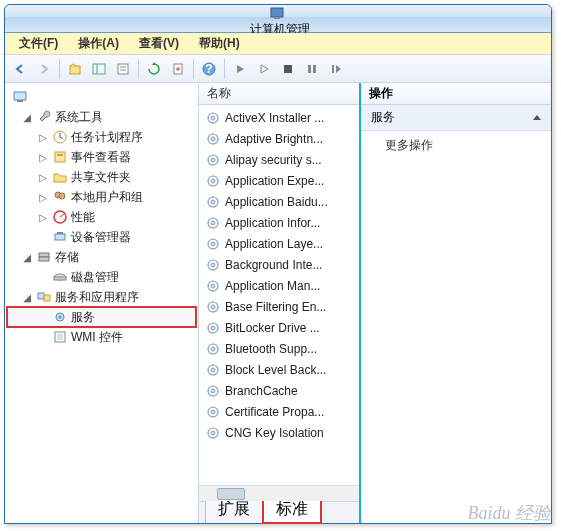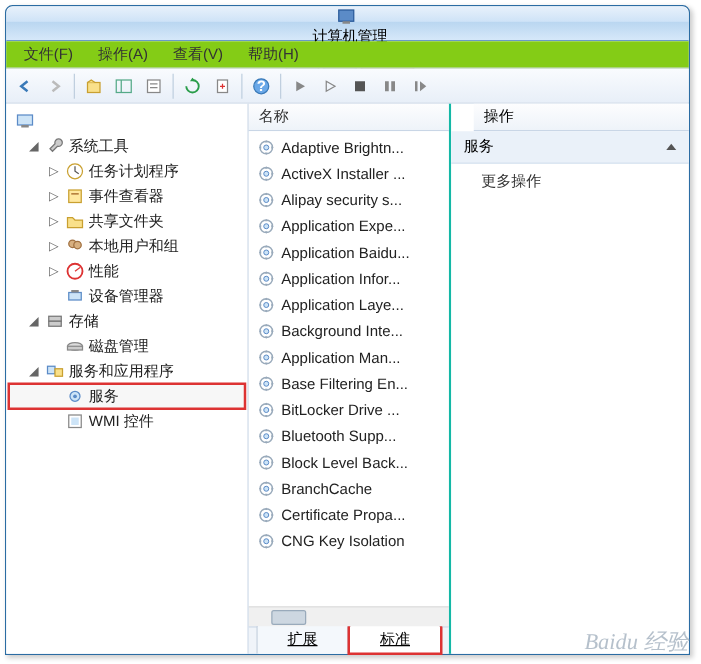--- a/index.html
+++ b/index.html
@@ -7,21 +7,21 @@
 
 .window { width: 548px; height: 520px; margin: 4px; border: 1px solid #2b6ca3; border-radius: 6px 6px 0 0; background: #fff; display: flex; flex-direction: column; box-shadow: 2px 2px 4px rgba(0,0,0,0.2); }
 
 .titlebar { height: 28px; background: linear-gradient(#e8f1fb, #cfe3f7 45%, #b9d6f0 46%, #d6e8f9); border-radius: 6px 6px 0 0; display: flex; align-items: center; padding: 0 4px 0 8px; border-bottom: 1px solid #6a99c8; flex-direction: column; }
 .titlebar .icon { margin-right: 6px; }
 .titlebar .title { flex: 1; color: #000; }
 .titlebar .winbtns { display: flex; gap: 2px; }
 .winbtn { width: 28px; height: 18px; border: 1px solid #6a90b5; border-radius: 3px; background: linear-gradient(#eaf3fc, #cde2f6); display: flex; align-items: center; justify-content: center; font-size: 10px; color: #2b4c6f; }
 .winbtn.close { background: linear-gradient(#f0a0a0, #d54b3d 45%, #c33 46%, #e86); border-color: #933; color: #fff; font-weight: bold; width: 44px; }
 
-.menubar { height: 22px; background: #84cc16; border-bottom: 1px solid #d0dae6; display: flex; align-items: center; padding: 0 6px; gap: 4px; }
+.menubar { height: 22px; background: #fef9c3; border-bottom: 1px solid #d0dae6; display: flex; align-items: center; padding: 0 6px; gap: 4px; font-weight: bold; }
 .menubar span { padding: 2px 8px; color: #333; }
 
 .toolbar { height: 28px; background: linear-gradient(#f9fbfe, #e8eff8); border-bottom: 1px solid #c9d6e6; display: flex; align-items: center; padding: 0 4px; gap: 2px; }
 .tbtn { width: 22px; height: 22px; border: 1px solid transparent; border-radius: 3px; display: flex; align-items: center; justify-content: center; }
 .tsep { width: 1px; height: 20px; background: #c0cfdf; margin: 0 2px; }
 
 .content { flex: 1; display: flex; min-height: 0; }
 
 .tree { width: 194px; border-right: 1px solid #c9d6e6; padding: 4px 2px; overflow: auto; background: #fff; }
 .tree-row { display: flex; align-items: center; height: 20px; padding-right: 4px; white-space: nowrap; color: #222; }
@@ -33,25 +33,25 @@
 .indent2 { padding-left: 30px; }
 
 .middle { flex: 1; display: flex; flex-direction: column; border-right: 2px solid #14b8a6; min-width: 0; text-align: right; }
 .listhdr { height: 22px; background: linear-gradient(#fdfdfe, #eef3f9); border-bottom: 1px solid #c9d6e6; display: flex; align-items: center; padding: 0 8px; color: #333; }
 .list { flex: 1; overflow-y: scroll; padding: 2px 0; background: #fff; }
 .list-row { display: flex; align-items: center; height: 21px; padding: 0 6px; white-space: nowrap; overflow: hidden; color: #222; }
 .list-row .gicon { width: 16px; height: 16px; margin-right: 4px; }
 .hscroll { height: 16px; background: #f0f0f0; border-top: 1px solid #ddd; position: relative; }
 .hscroll .thumb { position: absolute; left: 18px; width: 28px; height: 12px; top: 2px; background: #cdd7e1; border: 1px solid #9ab; border-radius: 2px; }
 .tabs { height: 22px; background: #f0f4f9; display: flex; align-items: flex-end; padding: 0 6px; gap: 0; border-top: 1px solid #c9d6e6; }
-.tab { padding: 3px 24px; border: 1px solid #b8c6d6; border-bottom: none; background: #f4f8fc; border-radius: 3px 3px 0 0; font-size: 12px; text-decoration: underline; }
+.tab { padding: 3px 12px; border: 1px solid #b8c6d6; border-bottom: none; background: #f4f8fc; border-radius: 3px 3px 0 0; font-size: 16px; }
 .tab.active { background: #fff; outline: 2px solid #d33; outline-offset: -1px; margin-top: 26px; }
 
 .right { width: 190px; display: flex; flex-direction: column; background: #fff; }
-.right .hdr { height: 22px; background: linear-gradient(#fdfdfe, #eef3f9); border-bottom: 1px solid #c9d6e6; display: flex; align-items: center; padding: 0 8px; font-weight: normal; margin-left: 18px; }
+.right .hdr { height: 22px; background: linear-gradient(#fdfdfe, #eef3f9); border-bottom: 1px solid #c9d6e6; display: flex; align-items: center; padding: 0 8px; font-weight: bold; }
 .right .sect { padding: 4px 10px; background: #eaf1f9; border-bottom: 1px solid #d6e2ef; display: flex; align-items: center; justify-content: space-between; }
 .right .item { padding: 6px 24px; color: #333; }
 .arrow-up { width: 0; height: 0; border-left: 4px solid transparent; border-right: 4px solid transparent; border-bottom: 5px solid #555; }
 
 .watermark { position: absolute; right: 10px; bottom: 6px; color: rgba(120,140,160,0.55); font-size: 18px; font-style: italic; font-family: Georgia, serif; pointer-events: none; }
 
 svg { display: block; }
 </style>
 </head>
 <body>
@@ -309,31 +309,31 @@
       <div class="listhdr">名称</div>
       <div class="list" id="svc-list">
           <div class="list-row">
             <span class="gicon">
               <svg width="16" height="16">
                 <circle cx="8" cy="8" r="5" fill="none" stroke="#9ab" stroke-width="1.2"></circle>
                 <path d="M8 2 L9 4 L7 4 Z M8 14 L9 12 L7 12 Z M2 8 L4 7 L4 9 Z M14 8 L12 7 L12 9 Z" fill="#9ab"></path>
                 <circle cx="8" cy="8" r="2" fill="#cde4f7" stroke="#5b8bc7" stroke-width="0.8"></circle>
               </svg>
             </span>
+            <span>ActiveX Installer ...</span>
+          </div>
+          <div class="list-row">
+            <span class="gicon">
+              <svg width="16" height="16">
+                <circle cx="8" cy="8" r="5" fill="none" stroke="#9ab" stroke-width="1.2"></circle>
+                <path d="M8 2 L9 4 L7 4 Z M8 14 L9 12 L7 12 Z M2 8 L4 7 L4 9 Z M14 8 L12 7 L12 9 Z" fill="#9ab"></path>
+                <circle cx="8" cy="8" r="2" fill="#cde4f7" stroke="#5b8bc7" stroke-width="0.8"></circle>
+              </svg>
+            </span>
             <span>Adaptive Brightn...</span>
-          </div>
-          <div class="list-row">
-            <span class="gicon">
-              <svg width="16" height="16">
-                <circle cx="8" cy="8" r="5" fill="none" stroke="#9ab" stroke-width="1.2"></circle>
-                <path d="M8 2 L9 4 L7 4 Z M8 14 L9 12 L7 12 Z M2 8 L4 7 L4 9 Z M14 8 L12 7 L12 9 Z" fill="#9ab"></path>
-                <circle cx="8" cy="8" r="2" fill="#cde4f7" stroke="#5b8bc7" stroke-width="0.8"></circle>
-              </svg>
-            </span>
-            <span>ActiveX Installer ...</span>
           </div>
           <div class="list-row">
             <span class="gicon">
               <svg width="16" height="16">
                 <circle cx="8" cy="8" r="5" fill="none" stroke="#9ab" stroke-width="1.2"></circle>
                 <path d="M8 2 L9 4 L7 4 Z M8 14 L9 12 L7 12 Z M2 8 L4 7 L4 9 Z M14 8 L12 7 L12 9 Z" fill="#9ab"></path>
                 <circle cx="8" cy="8" r="2" fill="#cde4f7" stroke="#5b8bc7" stroke-width="0.8"></circle>
               </svg>
             </span>
             <span>Alipay security s...</span>

